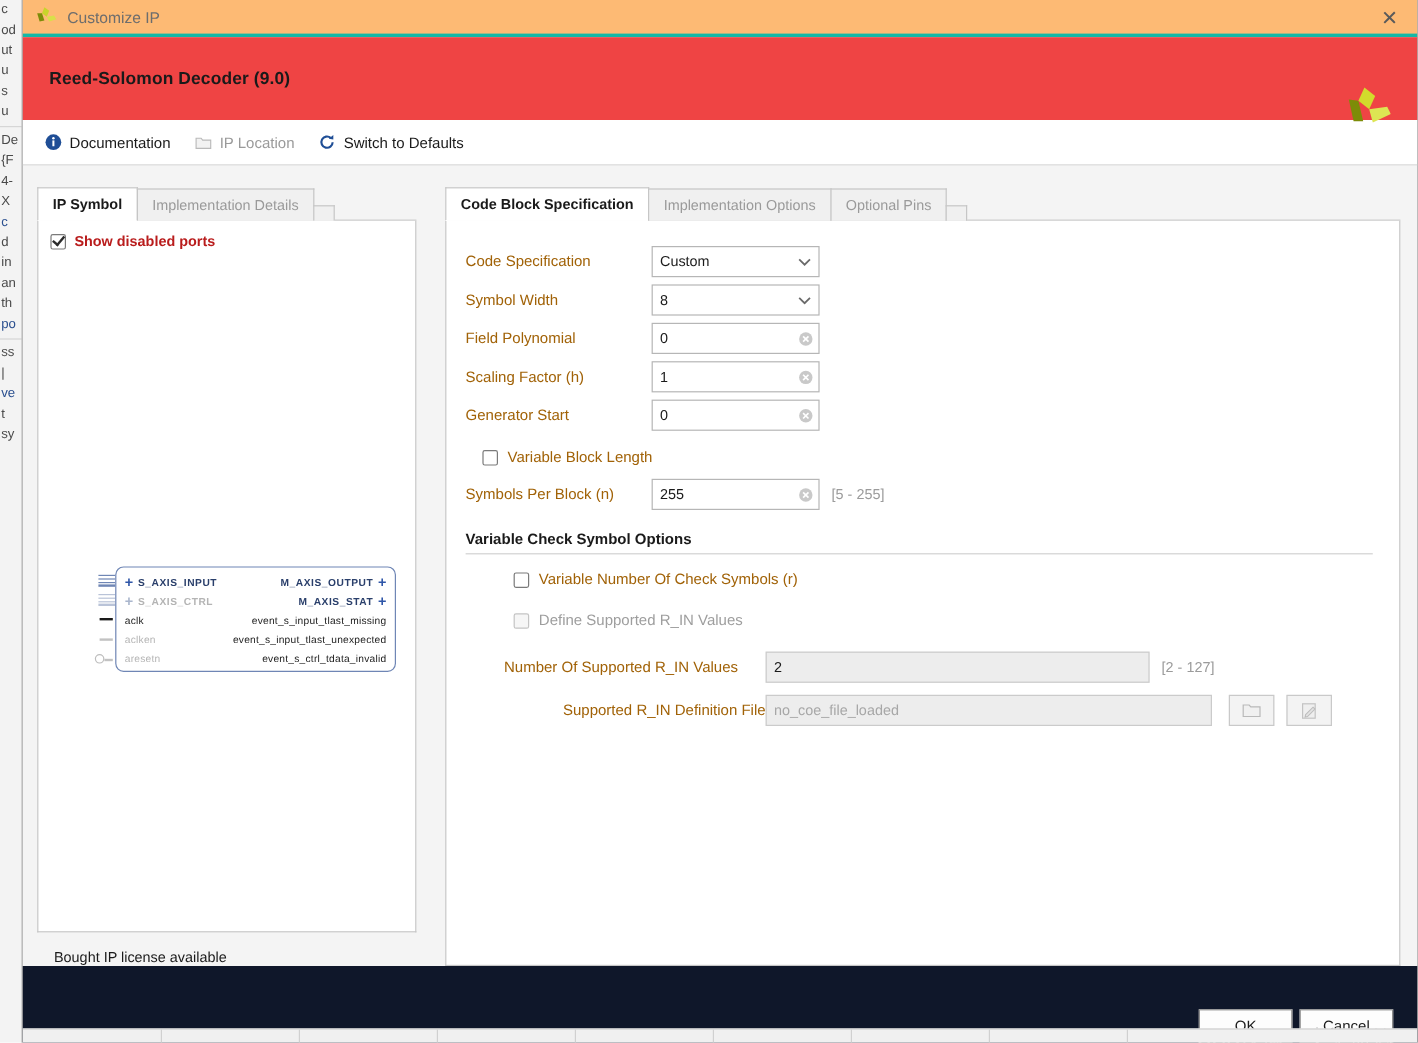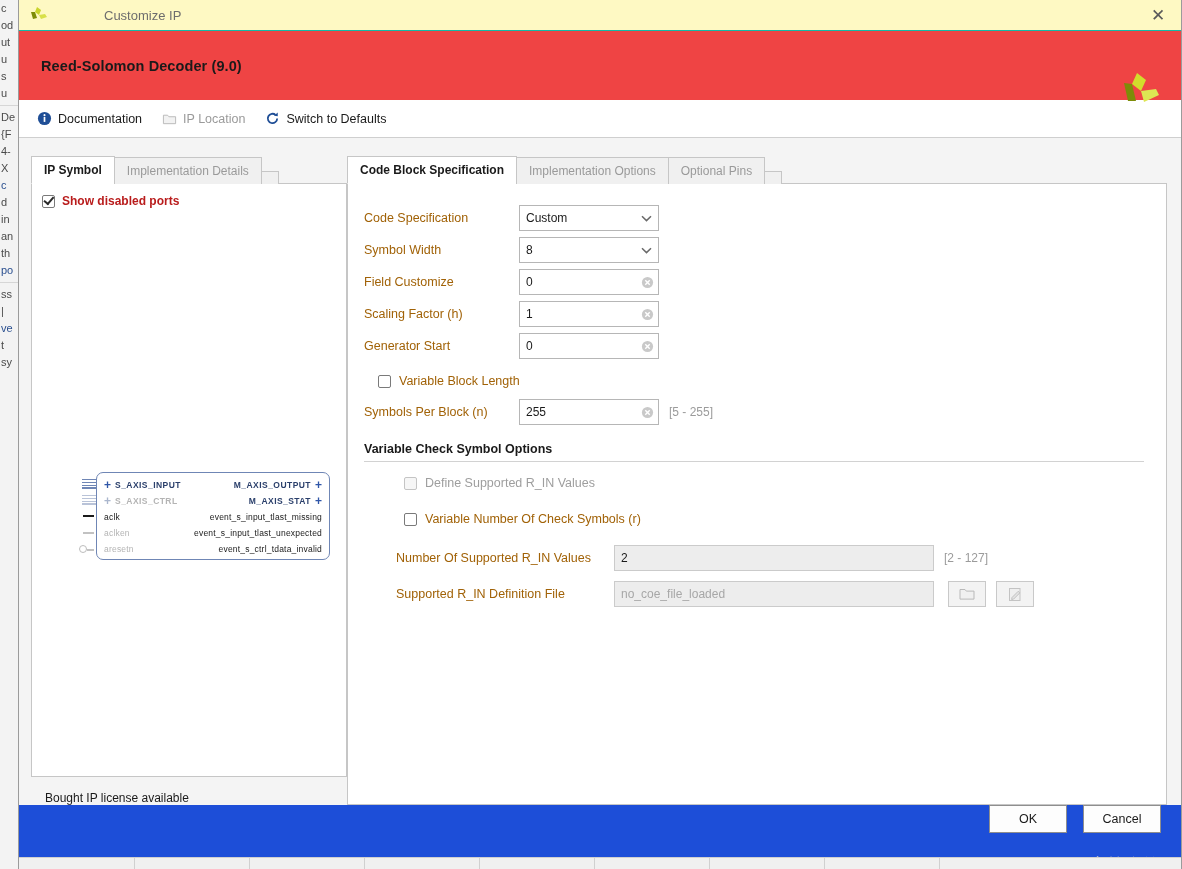--- a/index.html
+++ b/index.html
@@ -31,25 +31,24 @@
     position:absolute; left:18px; top:0; width:1164px; height:869px;
     background:#ffffff;
     border-left:1px solid #9b9b9b;
     border-right:1px solid #9b9b9b;
     display:flex; flex-direction:column;
   }
 
   
   #titlebar {
     height:31px; min-height:31px;
-    background:#fef9c3;
-    border-bottom:1px solid #14b8a6;
+    background:#fdba74;
+    border-bottom:3px solid #14b8a6;
     display:flex; align-items:center;
     position:relative;
-    gap:48px;
   }
   #title-logo { width:22px; height:18px; margin-left:9px; margin-right:6px; }
   #title-text { color:#6d6d6d; font-size:13px; }
   #close-btn {
     position:absolute; right:0; top:0; width:46px; height:30px;
     display:flex; align-items:center; justify-content:center;
     color:#5a5a5a; font-size:17px; cursor:pointer;
   }
 
   
@@ -65,21 +64,21 @@
   #toolbar {
     height:38px; min-height:38px; background:#ffffff;
     border-bottom:1px solid #cfcfcf;
     display:flex; align-items:center; padding-left:18px; gap:20px;
   }
   .tb-item { display:flex; align-items:center; gap:6px; font-size:12.5px; color:#1a1a1a; cursor:pointer;}
   .tb-item.disabled { color:#9a9a9a; cursor:default; }
   .tb-ico { width:15px; height:15px; display:block; }
 
   
-  #body { flex:1; display:flex; background:#f4f4f4; padding:16px 14px 0 12px; gap:0; min-height:0;}
+  #body { flex:1; display:flex; background:#f4f4f4; padding:16px 14px 0 12px; gap:24px; min-height:0;}
 
   
   #left-panel { width:316px; display:flex; flex-direction:column; min-height:0;}
   .tabrow { display:flex; align-items:flex-end; height:30px; border-bottom:1px solid #c6c6c6; }
   .tab {
     padding:6px 12px 6px 12px; font-size:12px; color:#9a9a9a;
     background:#f0f0f0; border:1px solid #c6c6c6; border-bottom:none;
     cursor:pointer; position:relative; top:1px; margin-right:-1px;
   }
   .tab.active { background:#ffffff; color:#1a1a1a; font-weight:bold; border-bottom:1px solid #ffffff; }
@@ -161,23 +160,23 @@
   .section-title { font-size:12.5px; font-weight:bold; color:#1a1a1a; }
   .section-rule { height:1px; background:#d2d2d2; margin-top:5px; }
 
   .iconbtn {
     width:38px; height:26px; border:1px solid #c9c9c9; background:#f3f3f3;
     display:flex; align-items:center; justify-content:center;
   }
 
   
   #footer {
-    height:64px; min-height:64px; background:#1d4ed8;
-    display:flex; align-items:flex-start; justify-content:flex-end;
-    padding:0 20px 0 0; gap:16px; position:relative;
+    height:64px; min-height:64px; background:#0f172a;
+    display:flex; align-items:flex-end; justify-content:flex-end;
+    padding:0 20px 0 0; gap:6px; position:relative;
   }
   .btn {
     width:78px; height:28px; border:1px solid #8e8e8e; background:#fdfdfd;
     font-size:12.5px; color:#1a1a1a; display:flex; align-items:center; justify-content:center;
     cursor:pointer;
   }
   #watermark {
     position:absolute; right:20px; bottom:-8px;
     font-size:18px; color:#cfcfcf; white-space:nowrap; pointer-events:none;
   }
@@ -419,21 +418,21 @@
             <span class="flabel" style="width:155px;">Symbol Width</span>
             <div class="combo" style="width:140px;">
               <span class="val">8</span>
               <svg class="caret" viewBox="0 0 11 7">
                 <path d="M1 1.2L5.5 5.6 10 1.2" fill="none" stroke="#6a6a6a" stroke-width="1.5"></path>
               </svg>
             </div>
           </div>
 
           <div class="frow">
-            <span class="flabel" style="width:155px;">Field Customize</span>
+            <span class="flabel" style="width:155px;">Field Polynomial</span>
             <div class="txtfield" style="width:140px;">
               <span class="val">0</span>
               <svg class="clear-ico" viewBox="0 0 14 14">
                 <circle cx="7" cy="7" r="6" fill="#c9c9c9"></circle>
                 <path d="M4.6 4.6l4.8 4.8M9.4 4.6l-4.8 4.8" stroke="#fff" stroke-width="1.5"></path>
               </svg>
             </div>
           </div>
 
           <div class="frow">
@@ -474,41 +473,41 @@
             </div>
             <span class="range">[5 - 255]</span>
           </div>
 
 
           <div class="section-head">
             <div class="section-title">Variable Check Symbol Options</div>
             <div class="section-rule"></div>
           </div>
 
+          <div class="chkrow" style="padding-left:40px; margin-top:6px;">
+            <span class="chk"></span>
+            <span class="flabel">Variable Number Of Check Symbols (r)</span>
+          </div>
+
           <div class="chkrow" style="padding-left:40px; margin-top:4px;">
             <span class="chk disabled"></span>
             <span class="flabel dim">Define Supported R_IN Values</span>
-          </div>
-
-          <div class="chkrow" style="padding-left:40px; margin-top:6px;">
-            <span class="chk"></span>
-            <span class="flabel">Variable Number Of Check Symbols (r)</span>
           </div>
 
           <div class="frow" style="margin-top:8px;">
             <span class="flabel" style="width:250px; padding-left:32px;">Number Of Supported R_IN Values</span>
             <div class="txtfield disabled" style="width:320px;">
               <span class="val">2</span>
             </div>
             <span class="range">[2 - 127]</span>
           </div>
 
           <div class="frow" style="margin-top:4px;">
-            <span class="flabel" style="width:250px; padding-left:32px;">Supported R_IN Definition File</span>
-            <div class="txtfield disabled" style="width:320px;">
+            <span class="flabel" style="width:250px; padding-left:32px;text-align:right;">Supported R_IN Definition File</span>
+            <div class="txtfield disabled" style="width:372px;">
               <span class="val ph">no_coe_file_loaded</span>
             </div>
             <div class="iconbtn" style="margin-left:14px;">
               <svg width="16" height="14" viewBox="0 0 16 14">
                 <path d="M1 2.5h5l1.3 1.6H15v8H1z" fill="#f0f0f0" stroke="#b9b9b9" stroke-width="1"></path>
               </svg>
             </div>
             <div class="iconbtn" style="margin-left:10px;">
               <svg width="15" height="15" viewBox="0 0 15 15">
                 <rect x="1.5" y="1.5" width="10.5" height="12" fill="#efefef" stroke="#c3c3c3" stroke-width="1"></rect>

